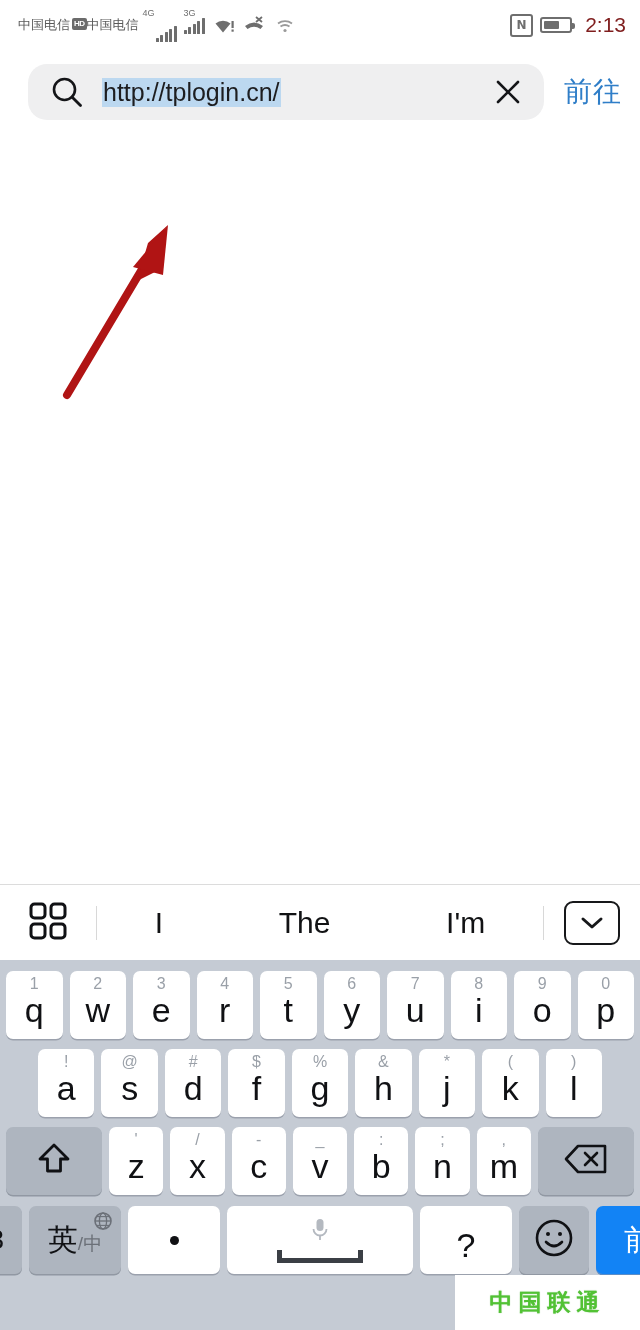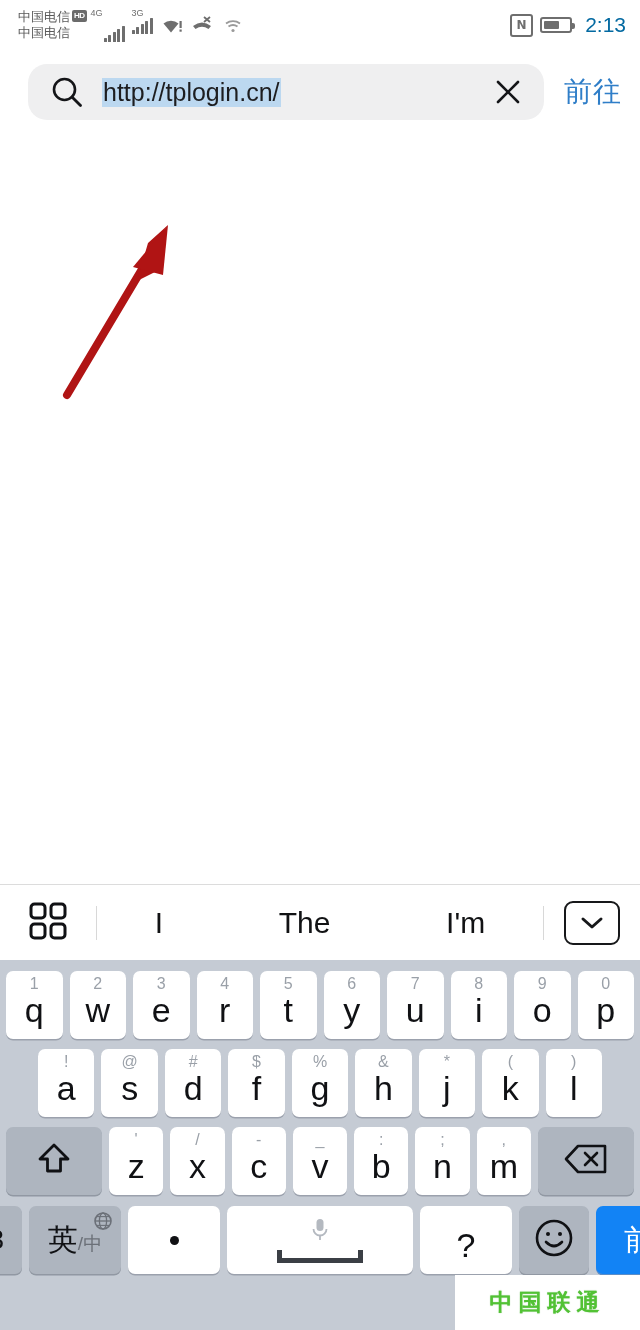--- a/index.html
+++ b/index.html
@@ -28,21 +28,20 @@
     box-sizing: border-box;
     padding: 0 14px 0 18px;
   }
   .status-left {
     display: flex;
     align-items: center;
     height: 44px;
   }
   .carriers {
     display: flex;
-    flex-direction: column;
     justify-content: center;
     font-size: 13px;
     line-height: 16px;
     color: #5a5a5a;
     letter-spacing: 0px;
   }
   .carrier-row { display: flex; align-items: center; }
   .hd-badge {
     display: inline-block;
     margin-left: 2px;
@@ -121,21 +120,21 @@
     background: #6e6e6e;
     border-radius: 0 2px 2px 0;
   }
   .battery-fill {
     height: 100%;
     background: #6e6e6e;
     border-radius: 1px;
   }
   .clock {
     font-size: 21px;
-    color: #0369a1;
+    color: #7f1d1d;
     margin-left: 6px;
     letter-spacing: 0px;
   }
 
   
   .searchbar-wrap {
     position: absolute;
     top: 62px; left: 0;
     width: 640px;
     height: 60px;

